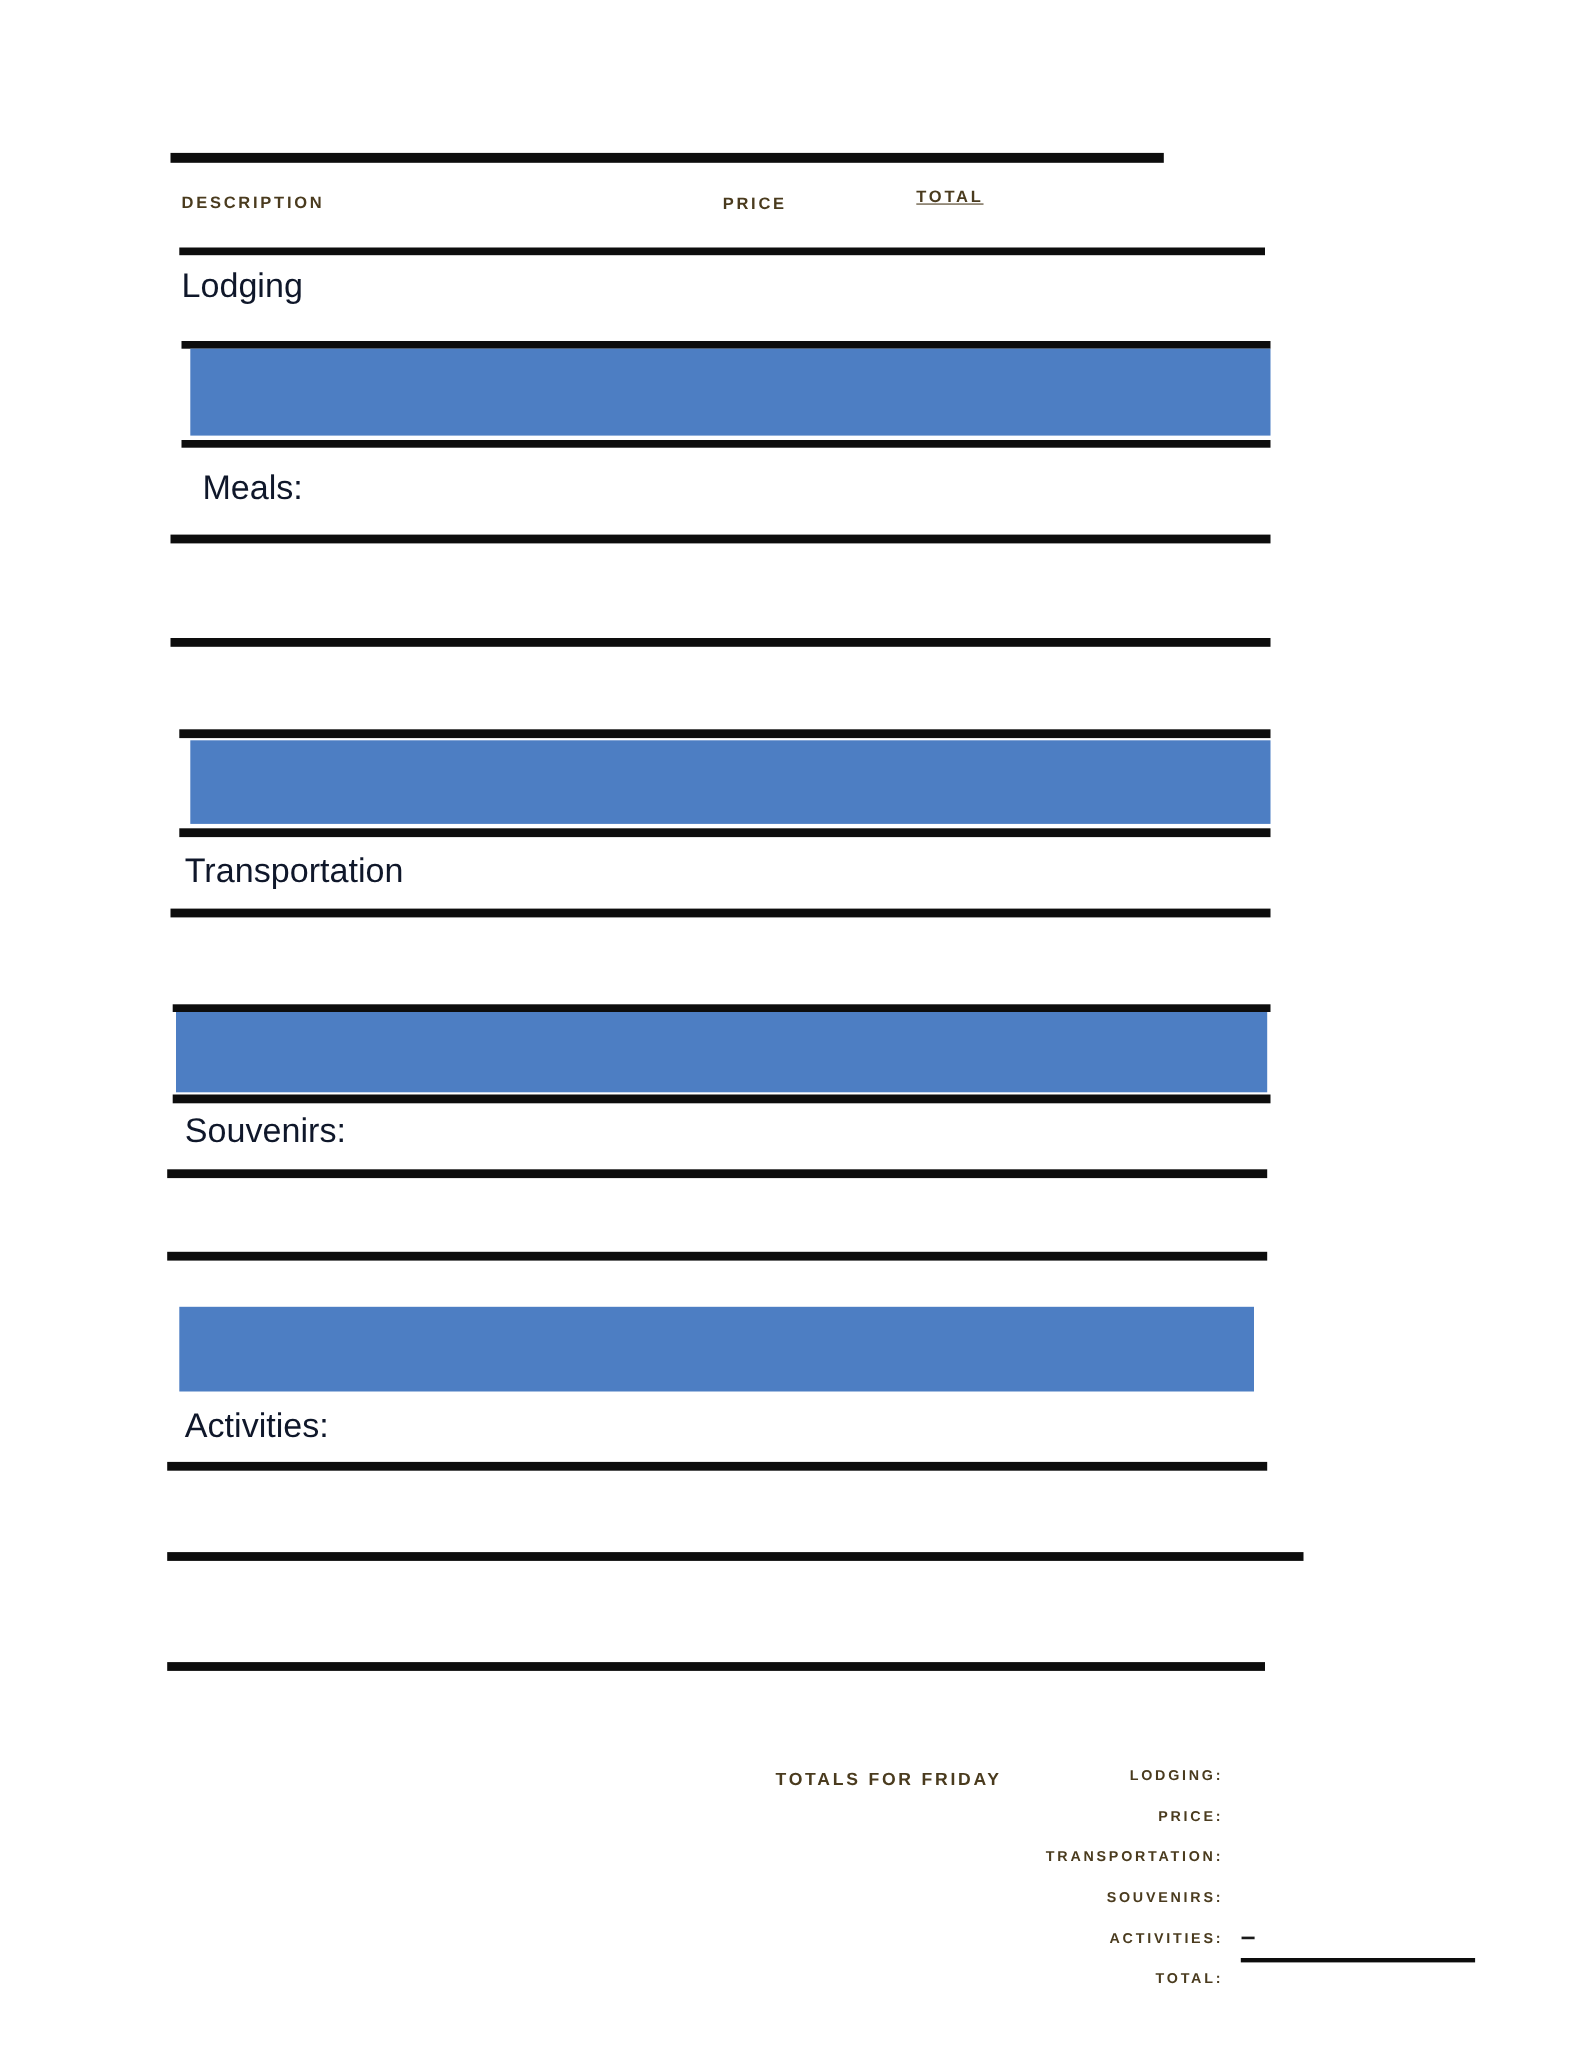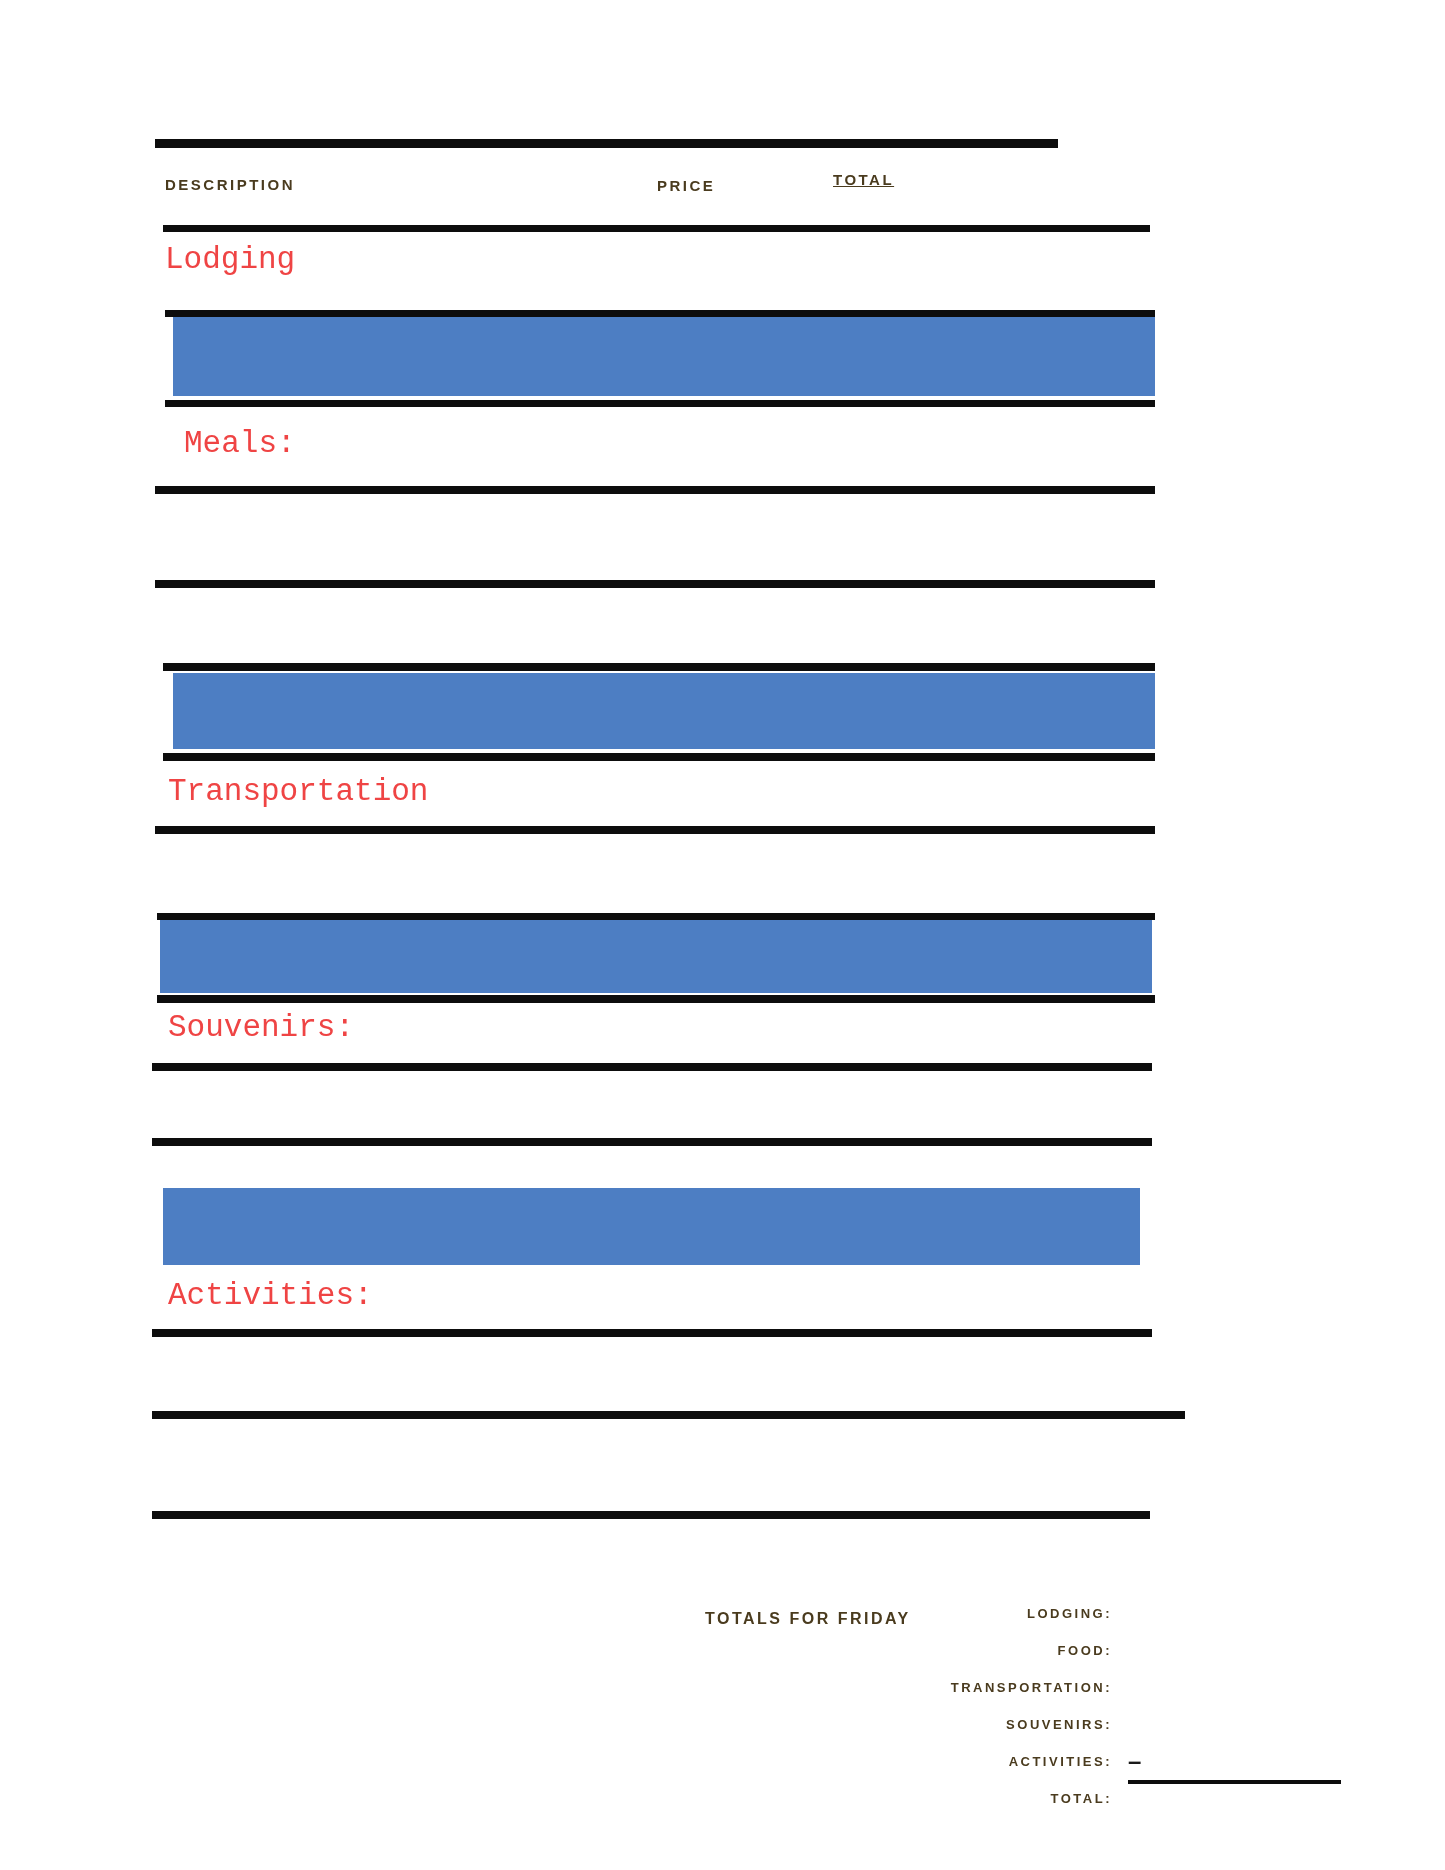--- a/index.html
+++ b/index.html
@@ -46,24 +46,24 @@
   .col-header {
     position: absolute;
     font-weight: bold;
     font-size: 15px;
     letter-spacing: 2.5px;
     color: var(--label-brown);
     white-space: nowrap;
   }
   .sec-label {
     position: absolute;
-    font-family: Liberation Mono, monospace;
+    font-family: Liberation Sans, sans-serif;
     font-size: 31px;
     line-height: 1.15;
-    color: #ef4444;
+    color: #0f172a;
     white-space: nowrap;
   }
   .tot-heading {
     position: absolute;
     font-weight: bold;
     font-size: 16px;
     letter-spacing: 2.5px;
     color: var(--label-brown);
     white-space: nowrap;
     margin-top: 36px;
@@ -125,21 +125,21 @@
   <div class="bluebar" style="top:1188px; left:163px; width:977px; height:77px;"></div>
 
   <div class="sec-label" style="top:1278px; left:168px;">Activities:</div>
   <div class="rule" style="top:1329px; left:152px; width:1000px; height:8px;"></div>
   <div class="rule" style="top:1411px; left:152px; width:1033px; height:8px;"></div>
   <div class="rule" style="top:1511px; left:152px; width:998px; height:8px;"></div>
 
   <div class="tot-heading" style="top:1574px; left:705px;">TOTALS FOR FRIDAY</div>
 
   <div class="tot-label" style="top:1606px;">LODGING:</div>
-  <div class="tot-label" style="top:1643px;">FOOD:</div>
+  <div class="tot-label" style="top:1643px;">PRICE:</div>
   <div class="tot-label" style="top:1680px;">TRANSPORTATION:</div>
   <div class="tot-label" style="top:1717px;">SOUVENIRS:</div>
   <div class="tot-label" style="top:1754px;">ACTIVITIES:</div>
 
   <div class="tot-value" style="top:1749px;">–</div>
   <div class="rule" style="top:1780px; left:1128px; width:213px; height:4px;"></div>
 
   <div class="tot-label" style="top:1791px;">TOTAL:</div>
 
 </div>

